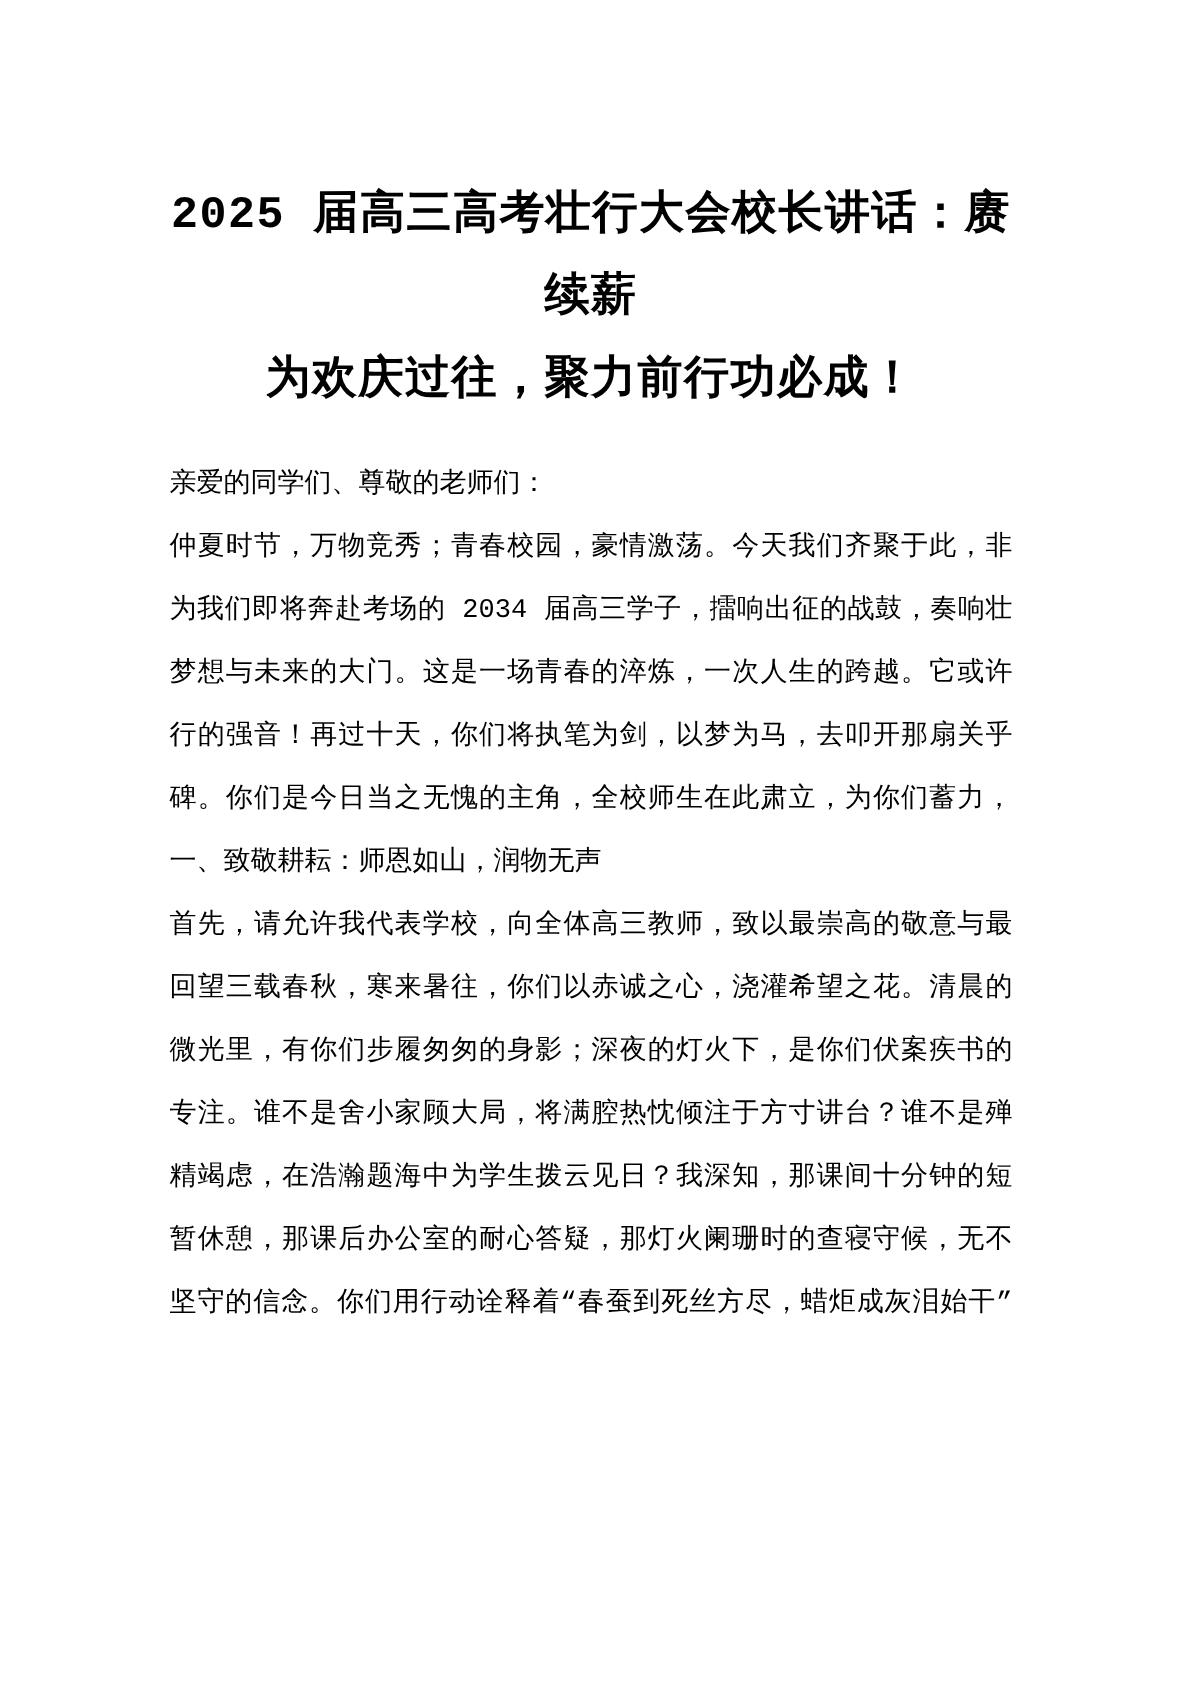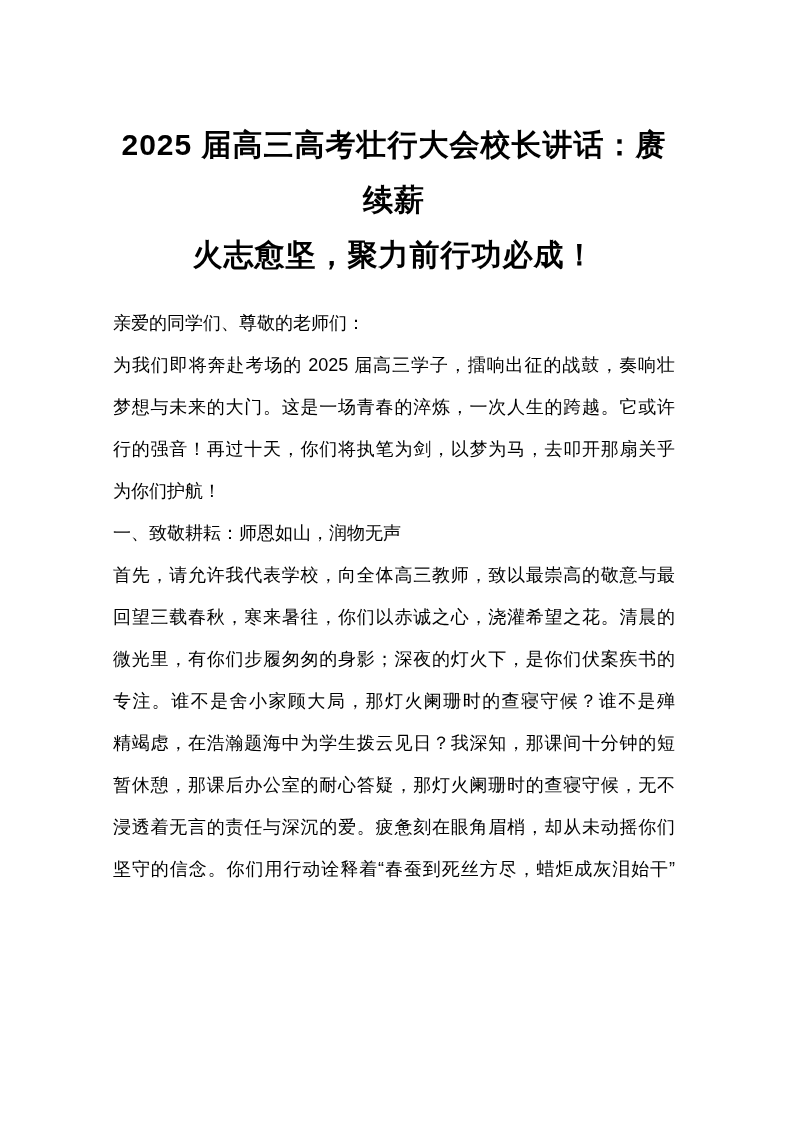--- a/index.html
+++ b/index.html
@@ -10,21 +10,21 @@
   .page {
     position: relative;
     width: 793px;
     height: 1122px;
     margin: 0 auto;
     background: #ffffff;
     box-sizing: border-box;
     padding: 117px 118px 0 113px;
     overflow: hidden;
     color: #000000;
-    font-family: Liberation Sans, sans-serif;
+    font-family: Liberation Mono, monospace;
   }
   .doc-title {
     margin: 0;
     font-size: 30px;
     font-weight: 700;
     line-height: 55px;
     text-align: center;
     letter-spacing: 1px;
   }
   .doc-body {
@@ -47,49 +47,49 @@
     text-align-last: left;
   }
 </style>
 </head>
 <body>
 
 <div class="page">
 
   <h1 class="doc-title">
     <div class="title-line">2025 届高三高考壮行大会校长讲话：赓续薪</div>
-    <div class="title-line">火志愈坚，聚力前行功必成！</div>
+    <div class="title-line">为欢庆过往，聚力前行功必成！</div>
   </h1>
 
   <div class="doc-body">
 
     <div class="para">
       <div class="ln end">亲爱的同学们、尊敬的老师们：</div>
     </div>
 
     <div class="para">
-      <div class="ln">为我们即将奔赴考场的 2025 届高三学子，擂响出征的战鼓，奏响壮</div>
+      <div class="ln">仲夏时节，万物竞秀；青春校园，豪情激荡。今天我们齐聚于此，非</div>
+      <div class="ln">为我们即将奔赴考场的 2034 届高三学子，擂响出征的战鼓，奏响壮</div>
       <div class="ln">梦想与未来的大门。这是一场青春的淬炼，一次人生的跨越。它或许</div>
       <div class="ln">行的强音！再过十天，你们将执笔为剑，以梦为马，去叩开那扇关乎</div>
-      <div class="ln end">为你们护航！</div>
+      <div class="ln">碑。你们是今日当之无愧的主角，全校师生在此肃立，为你们蓄力，</div>
     </div>
 
     <div class="para">
       <div class="ln end">一、致敬耕耘：师恩如山，润物无声</div>
     </div>
 
     <div class="para">
       <div class="ln">首先，请允许我代表学校，向全体高三教师，致以最崇高的敬意与最</div>
     </div>
 
     <div class="para">
       <div class="ln">回望三载春秋，寒来暑往，你们以赤诚之心，浇灌希望之花。清晨的</div>
       <div class="ln">微光里，有你们步履匆匆的身影；深夜的灯火下，是你们伏案疾书的</div>
-      <div class="ln">专注。谁不是舍小家顾大局，那灯火阑珊时的查寝守候？谁不是殚</div>
+      <div class="ln">专注。谁不是舍小家顾大局，将满腔热忱倾注于方寸讲台？谁不是殚</div>
       <div class="ln">精竭虑，在浩瀚题海中为学生拨云见日？我深知，那课间十分钟的短</div>
       <div class="ln">暂休憩，那课后办公室的耐心答疑，那灯火阑珊时的查寝守候，无不</div>
-      <div class="ln">浸透着无言的责任与深沉的爱。疲惫刻在眼角眉梢，却从未动摇你们</div>
       <div class="ln">坚守的信念。你们用行动诠释着“春蚕到死丝方尽，蜡炬成灰泪始干”</div>
     </div>
 
   </div>
 
 </div>
 
 </body></html>

